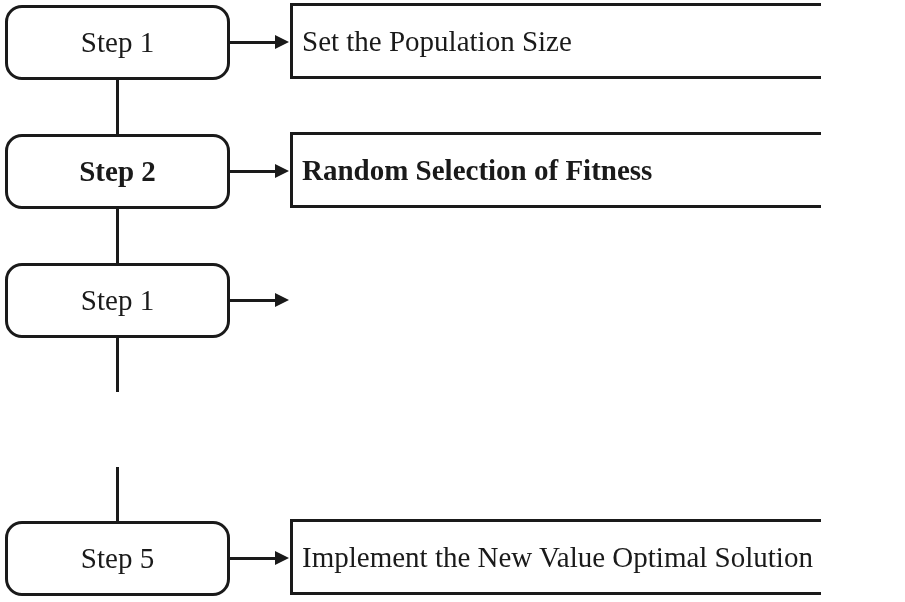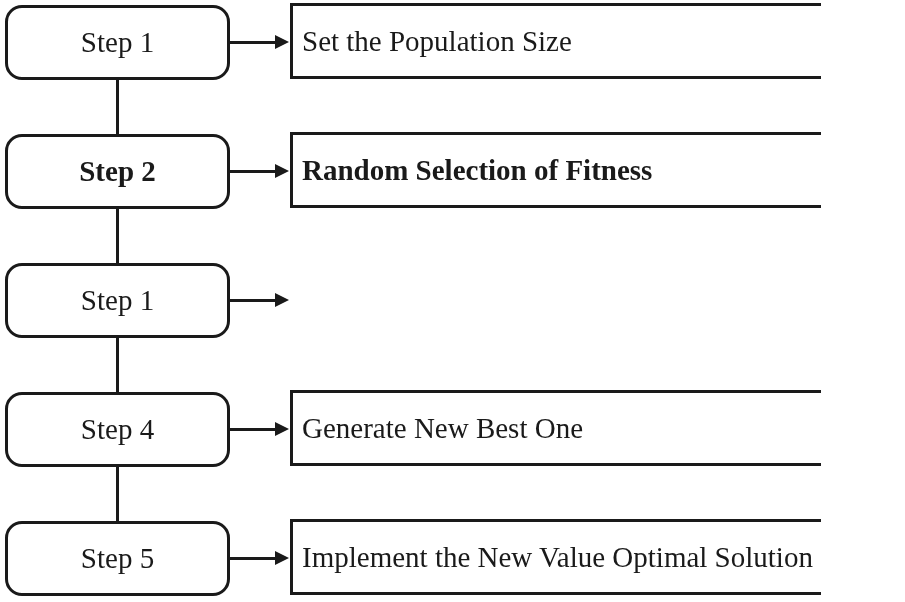--- a/index.html
+++ b/index.html
@@ -116,30 +116,20 @@
   </div>
 
   <div class="row r2">
     <div class="step-box">
       <span>Step 1</span>
     </div>
     <div class="arrow-line"></div>
     <div class="arrow-head"></div>
   </div>
 
-  <div class="row r3">
-    <div class="step-box">
-      <span>Step 4</span>
-    </div>
-    <div class="arrow-line"></div>
-    <div class="arrow-head"></div>
-    <div class="desc-box">
-      <span>Generate New Best One</span>
-    </div>
-  </div>
 
   <div class="row r4">
     <div class="step-box">
       <span>Step 5</span>
     </div>
     <div class="arrow-line"></div>
     <div class="arrow-head"></div>
     <div class="desc-box">
       <span>Implement the New Value Optimal Solution</span>
     </div>

